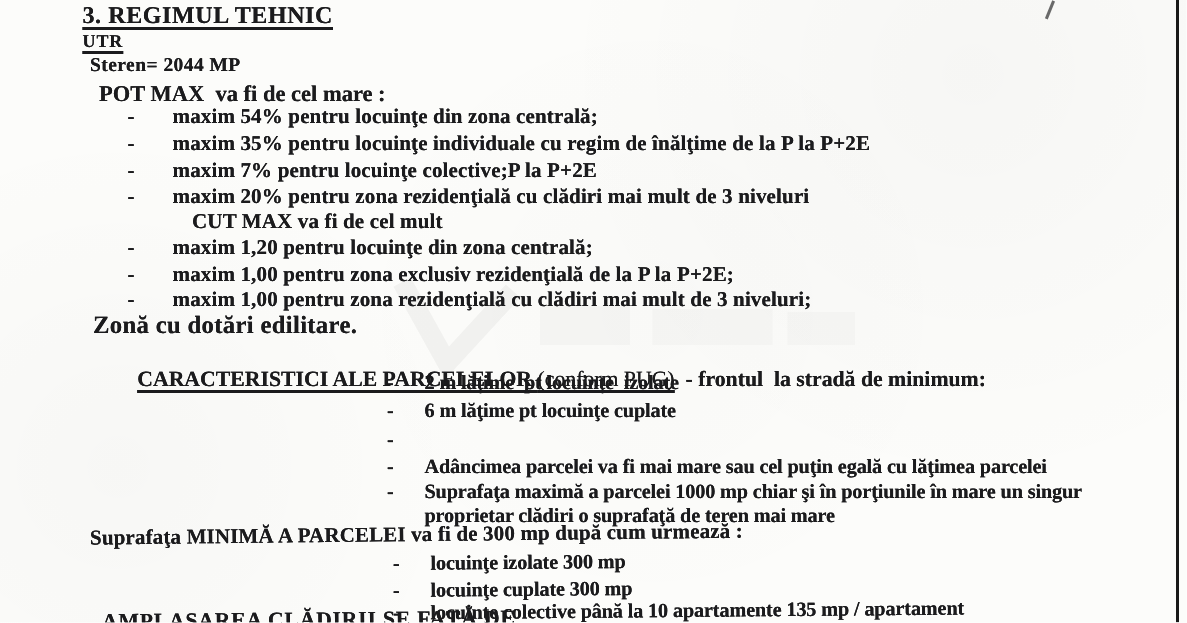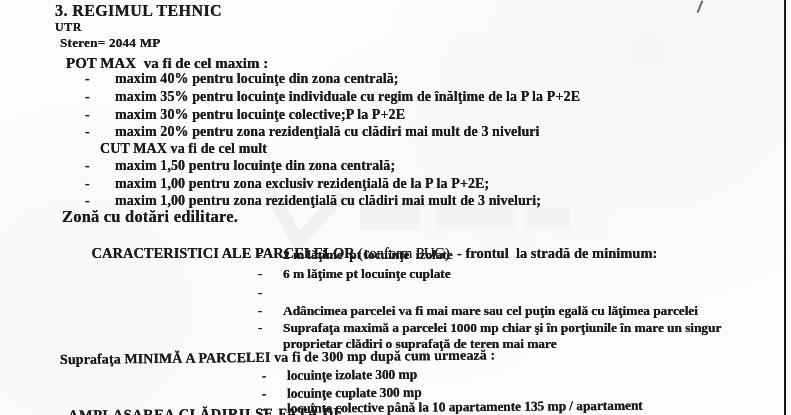--- a/index.html
+++ b/index.html
@@ -10,21 +10,21 @@
     background:
       radial-gradient(circle at 82% 12%, rgba(0,0,0,0.025), transparent 38%),
       radial-gradient(circle at 10% 75%, rgba(0,0,0,0.018), transparent 30%),
       radial-gradient(circle at 55% 50%, rgba(0,0,0,0.012), transparent 45%),
       #fcfcfa;
     font-family:"Liberation Serif", serif;
     color:#1b1b1d;
   }
   .abs{position:absolute;white-space:pre;}
   .b{font-weight:bold;}
-  .u{text-underline-offset:3px;text-decoration-thickness:1.5px;}
+  .u{text-decoration:underline;text-underline-offset:3px;text-decoration-thickness:1.5px;}
   .ink{text-shadow:0 0 0.35px currentColor;}
   .h-title{font-size:16px;letter-spacing:0.4px;}
   .h-utr{font-size:12px;letter-spacing:0.6px;}
   .h-steren{font-size:13px;letter-spacing:0.3px;}
   .h-pot{font-size:15px;}
   .lvl1{font-size:14px;letter-spacing:0.1px;}
   .lvl2{font-size:13.5px;letter-spacing:-0.1px;}
   .h-zona{font-size:16.5px;letter-spacing:0.2px;}
   .h-carac{font-size:14.5px;}
   .h-carac .note{font-weight:normal;}
@@ -49,44 +49,44 @@
     <rect x="185" y="26" width="80" height="24" fill="rgba(110,110,110,0.045)"></rect>
     <rect x="275" y="28" width="45" height="22" fill="rgba(110,110,110,0.04)"></rect>
   </svg>
 
   <div class="abs b u ink h-title" style="left:55px;top:2px;">3. REGIMUL TEHNIC</div>
 
   <div class="abs b u ink h-utr" style="left:55px;top:20px;">UTR</div>
 
   <div class="abs b ink h-steren" style="left:60px;top:35px;">Steren= 2044 MP</div>
 
-  <div class="abs b ink h-pot" style="left:66px;top:55px;">POT MAX  va fi de cel maxim :</div>
+  <div class="abs b ink h-pot" style="left:66px;top:55px;">POT MAX  va fi de cel mare :</div>
 
   <div class="row b ink lvl1" style="left:85px;top:71px;">
     <span class="dash d1">-</span>
-    <span class="txt">maxim 40% pentru locuinţe din zona centrală;</span>
+    <span class="txt">maxim 54% pentru locuinţe din zona centrală;</span>
   </div>
   <div class="row b ink lvl1" style="left:85px;top:89px;">
     <span class="dash d1">-</span>
     <span class="txt">maxim 35% pentru locuinţe individuale cu regim de înălţime de la P la P+2E</span>
   </div>
   <div class="row b ink lvl1" style="left:85px;top:107px;">
     <span class="dash d1">-</span>
-    <span class="txt">maxim 30% pentru locuinţe colective;P la P+2E</span>
+    <span class="txt">maxim 7% pentru locuinţe colective;P la P+2E</span>
   </div>
   <div class="row b ink lvl1" style="left:85px;top:124px;">
     <span class="dash d1">-</span>
     <span class="txt">maxim 20% pentru zona rezidenţială cu clădiri mai mult de 3 niveluri</span>
   </div>
 
-  <div class="abs b ink lvl1" style="left:100px;top:141px;">CUT MAX va fi de cel mult</div>
+  <div class="abs b ink lvl1" style="left:128px;top:141px;">CUT MAX va fi de cel mult</div>
 
   <div class="row b ink lvl1" style="left:85px;top:158px;">
     <span class="dash d1">-</span>
-    <span class="txt">maxim 1,50 pentru locuinţe din zona centrală;</span>
+    <span class="txt">maxim 1,20 pentru locuinţe din zona centrală;</span>
   </div>
   <div class="row b ink lvl1" style="left:85px;top:176px;">
     <span class="dash d1">-</span>
     <span class="txt">maxim 1,00 pentru zona exclusiv rezidenţială de la P la P+2E;</span>
   </div>
   <div class="row b ink lvl1" style="left:85px;top:193px;">
     <span class="dash d1">-</span>
     <span class="txt">maxim 1,00 pentru zona rezidenţială cu clădiri mai mult de 3 niveluri;</span>
   </div>
 

